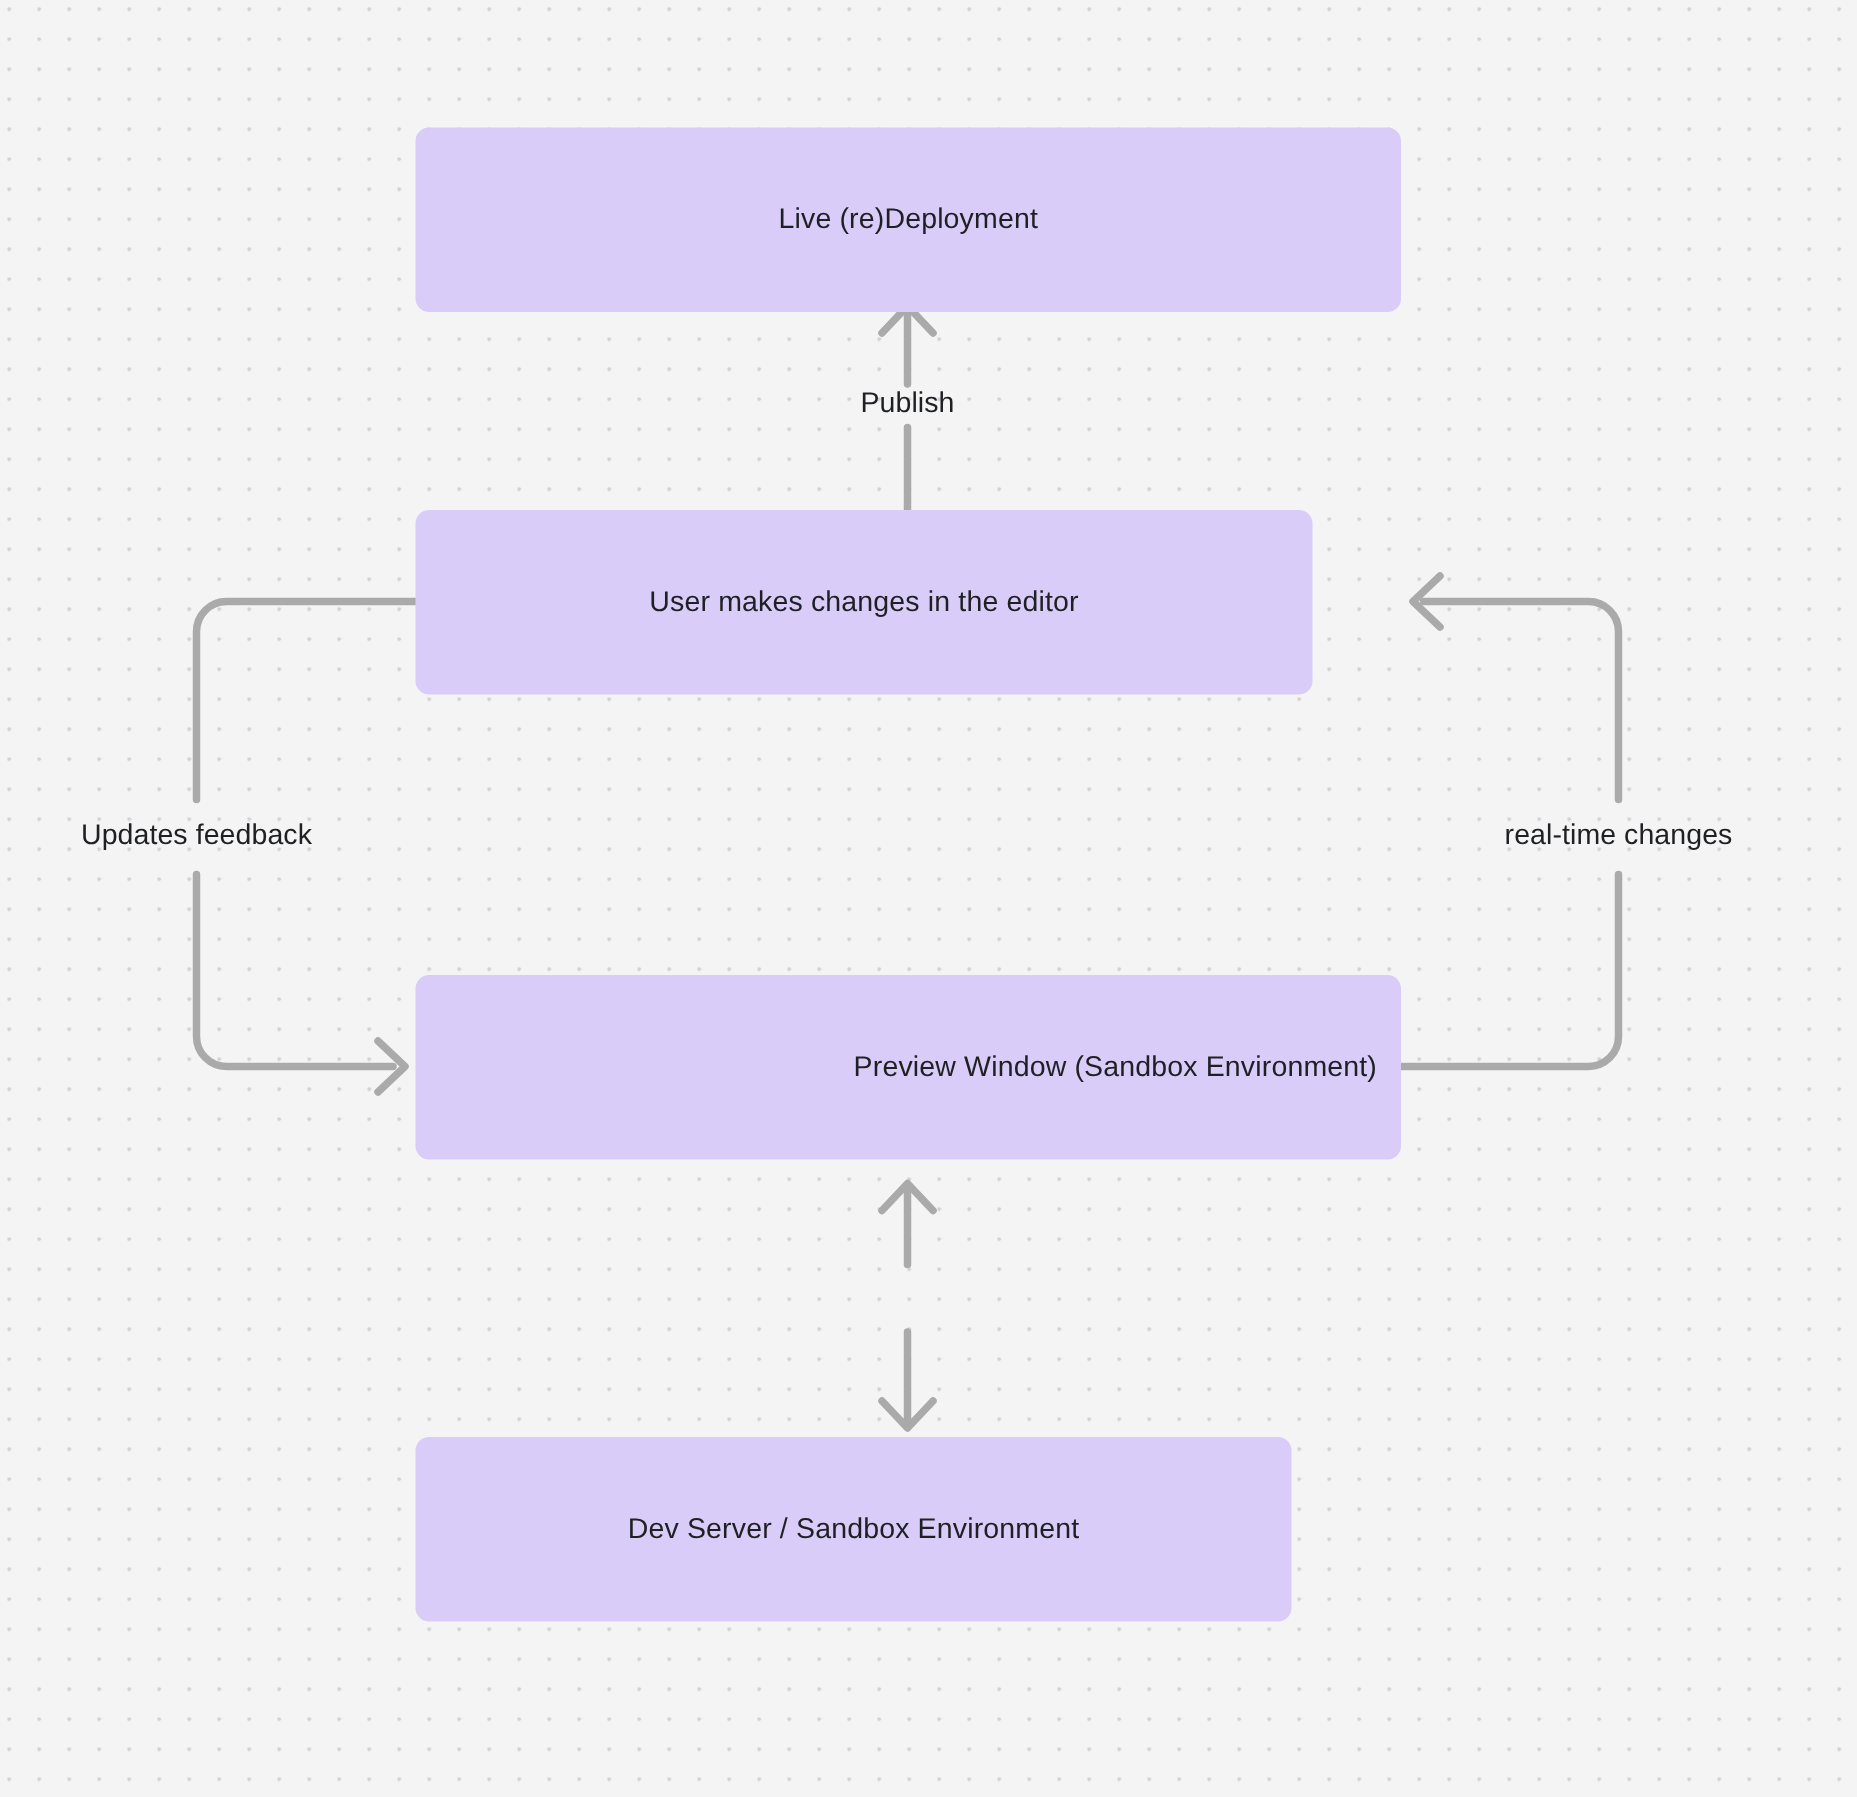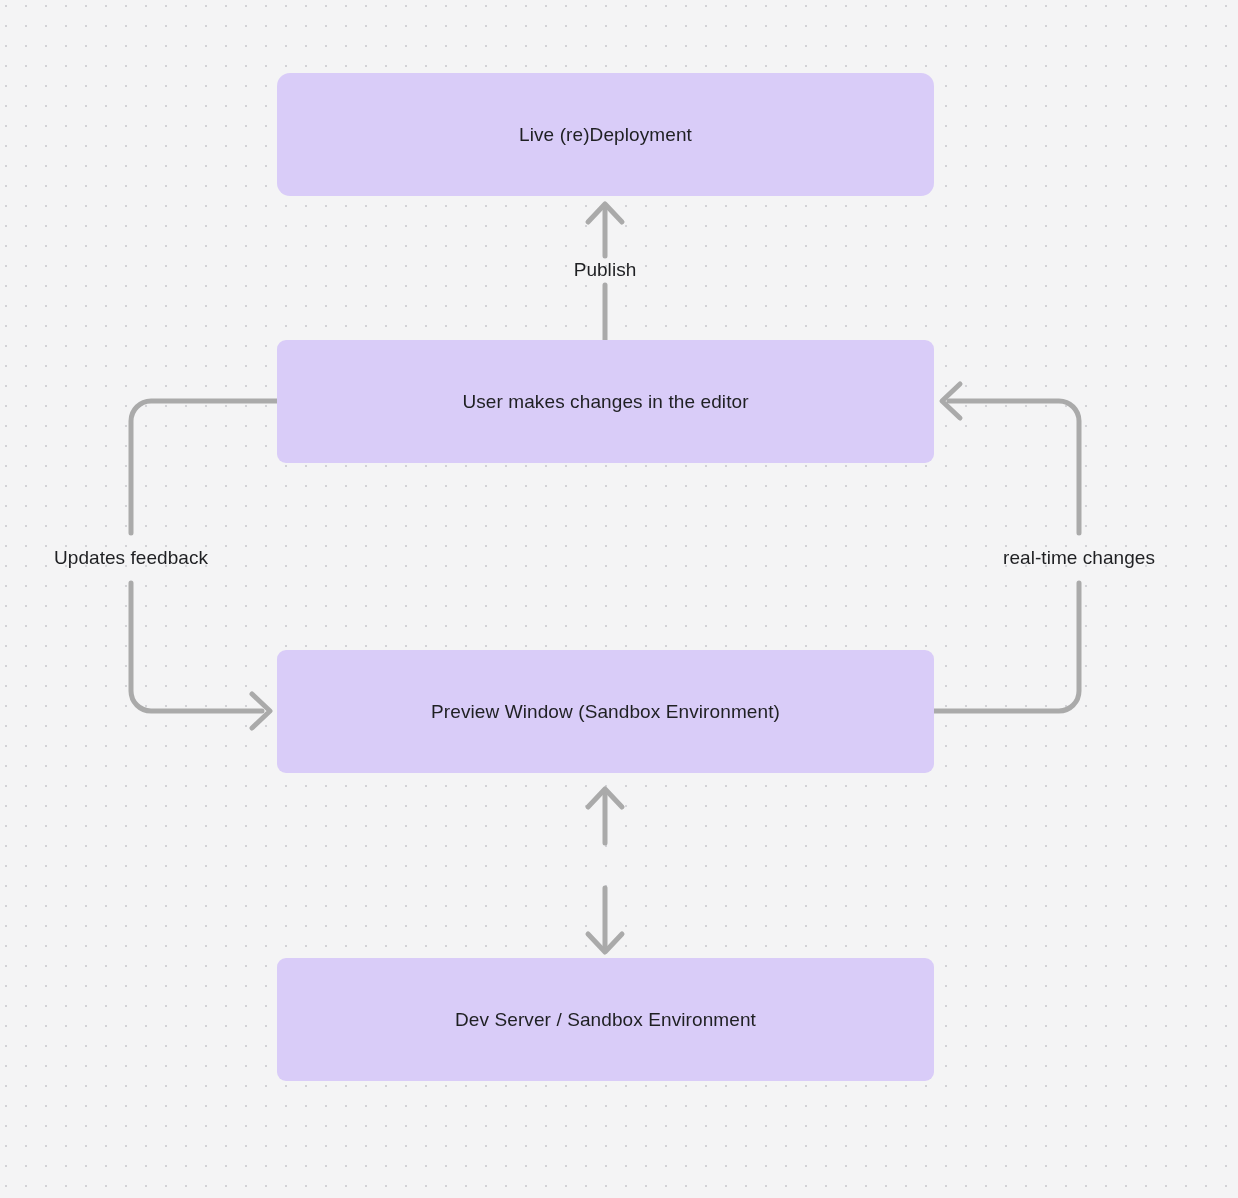--- a/index.html
+++ b/index.html
@@ -85,33 +85,33 @@
     </g>
 
     <g>
       <path d="M 605 843 L 605 790" stroke="#aaaaaa" stroke-width="5" fill="none" stroke-linecap="round"></path>
       <path d="M 588 807 L 605 789 L 622 807" stroke="#aaaaaa" stroke-width="5" fill="none" stroke-linecap="round" stroke-linejoin="round"></path>
       <path d="M 605 888 L 605 950" stroke="#aaaaaa" stroke-width="5" fill="none" stroke-linecap="round"></path>
       <path d="M 588 934 L 605 952 L 622 934" stroke="#aaaaaa" stroke-width="5" fill="none" stroke-linecap="round" stroke-linejoin="round"></path>
     </g>
   </svg>
 
-  <div class="node" style="left:277px; top:73px; width:657px; height:123px;border-radius:13px;">
+  <div class="node" style="left:277px; top:85px; width:657px; height:123px;">
     <span>Live (re)Deployment</span>
   </div>
 
-  <div class="node" style="left:277px; top:340px; width:657px; height:123px;">
+  <div class="node" style="left:277px; top:340px; width:598px; height:123px;">
     <span>User makes changes in the editor</span>
   </div>
 
-  <div class="node" style="left:277px; top:650px; width:657px; height:123px;">
+  <div class="node" style="left:277px; top:650px; width:657px; height:123px;justify-content:flex-end;">
     <span>Preview Window (Sandbox Environment)</span>
   </div>
 
-  <div class="node" style="left:277px; top:958px; width:657px; height:123px;">
+  <div class="node" style="left:277px; top:958px; width:584px; height:123px;">
     <span>Dev Server / Sandbox Environment</span>
   </div>
 
   <div class="edge-label" style="left:605px; top:270px; transform:translate(-50%,-50%);">Publish</div>
 
   <div class="edge-label" style="left:131px; top:558px; transform:translate(-50%,-50%);">Updates feedback</div>
 
   <div class="edge-label" style="left:1079px; top:558px; transform:translate(-50%,-50%);">real-time changes</div>
 
 

